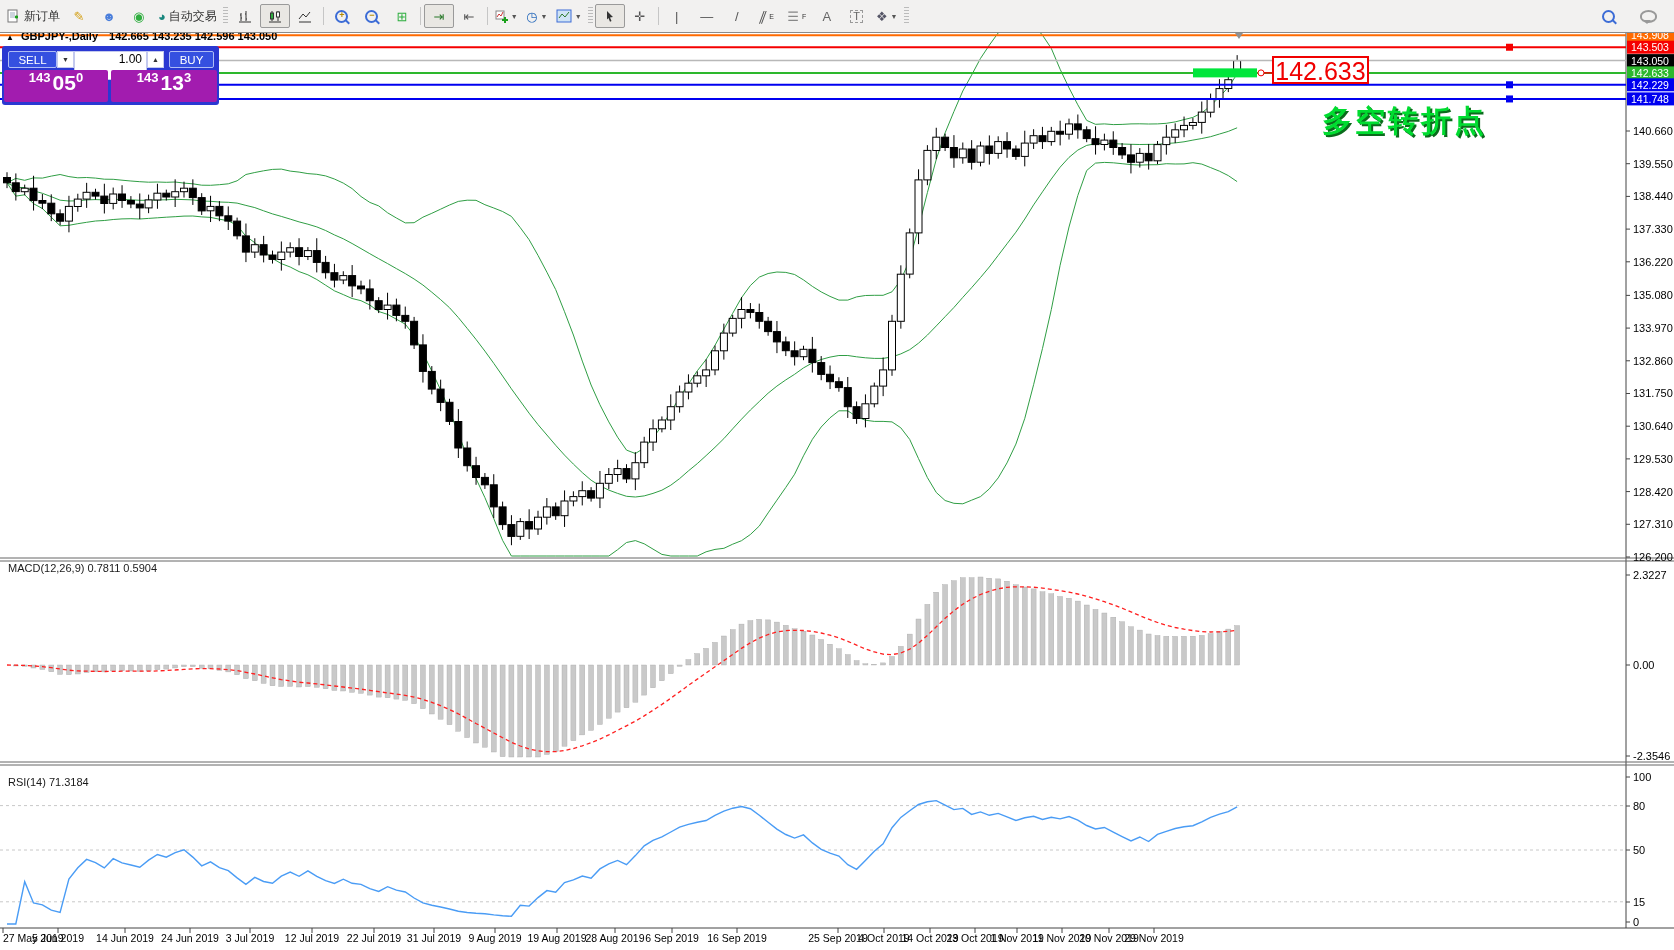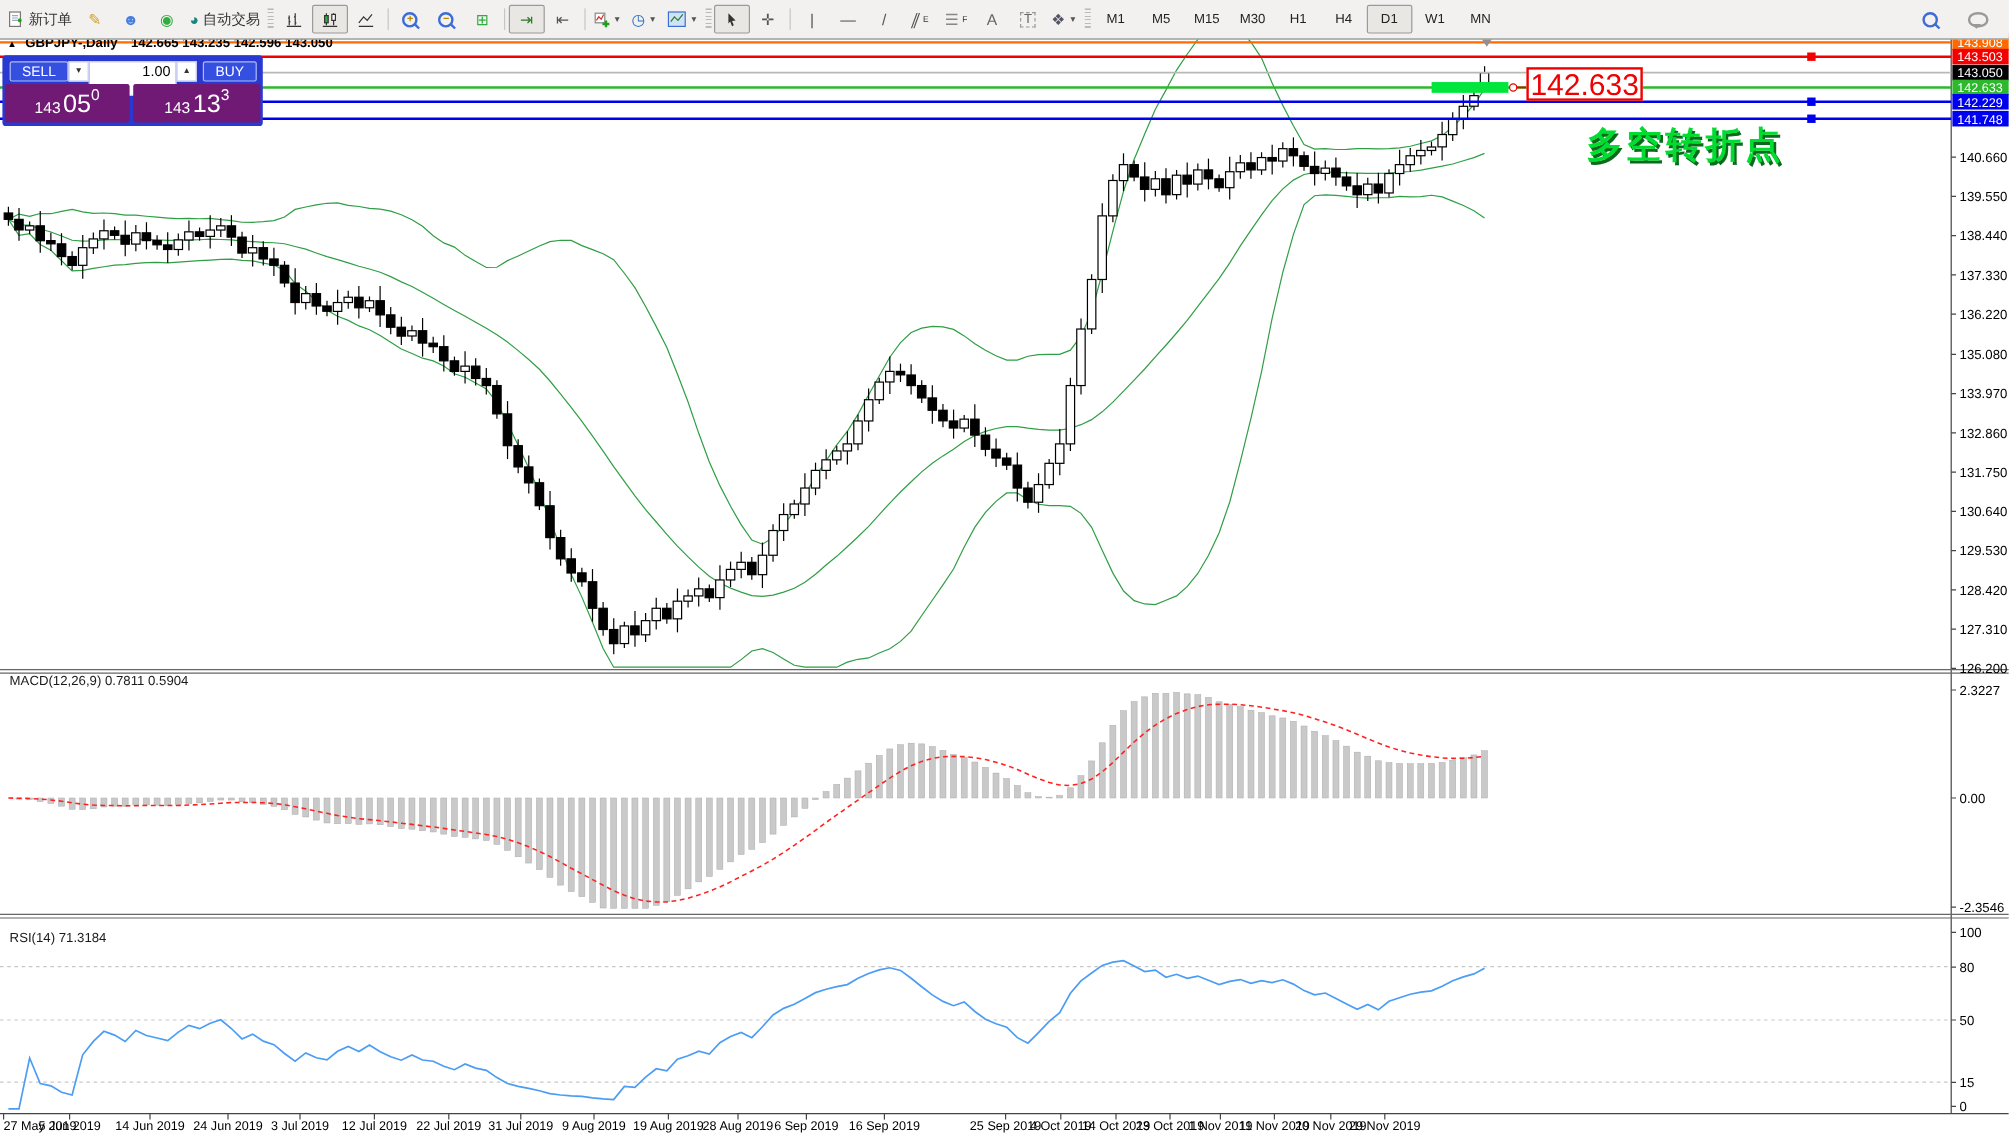--- a/index.html
+++ b/index.html
@@ -34,22 +34,22 @@
   .title-line .tri{font-size:8px;margin-right:4px;}
   .panel{position:absolute;left:2px;top:46px;width:217px;height:59px;background:#2a38d2;
          border-radius:3px;z-index:7;}
   .pbtn{position:absolute;top:5px;height:17px;background:#3550e0;border:1px solid #aebcf5;
         border-radius:2px;color:#fff;font-size:11.5px;display:flex;align-items:center;
         justify-content:center;box-sizing:border-box;}
   .stepbtn{position:absolute;top:5px;width:17px;height:17px;background:#fff;border:1px solid #c3c9ee;
            box-sizing:border-box;font-size:7px;color:#333;display:flex;align-items:center;justify-content:center;}
   .vol{position:absolute;left:72px;top:5px;width:73px;height:29px;background:#fff;border:1px solid #c3c9ee;
        box-sizing:border-box;font-size:12px;text-align:right;padding-right:4px;line-height:15px;color:#000;}
-  .bigpx{position:absolute;top:24px;height:32px;background:#701a75;border-radius:2px;color:#fff;
-         display:flex;align-items:flex-end;justify-content:center;padding-bottom:2px;box-sizing:border-box;}
+  .bigpx{position:absolute;top:24px;height:32px;background:#a21caf;border-radius:2px;color:#fff;
+         display:flex;align-items:flex-start;justify-content:center;padding-bottom:2px;box-sizing:border-box;font-weight:bold;}
   .bigpx .b3{font-size:13px;margin-right:2px;margin-bottom:3px;}
   .bigpx .bm{font-size:21px;line-height:26px;}
   .bigpx .bs{font-size:13px;margin-bottom:14px;}
   .ind-label{position:absolute;font-size:11px;z-index:6;color:#1a1a1a;}
   .callout{position:absolute;left:1272px;top:56px;width:97px;height:28px;background:#fff;
            border:2px solid #f00000;color:#f00000;font-size:25px;text-align:center;line-height:27px;
            z-index:6;box-sizing:border-box;}
   .cn-note{position:absolute;left:1322px;top:101px;font-size:30px;font-weight:bold;color:#00dc30;
            letter-spacing:3px;text-shadow:2px 2px 0 #0b6b1c;z-index:6;}
 </style>
@@ -721,31 +721,20 @@
       <span class="ic" style="color:#666">A</span>
     </div>
   <div class="tbtn">
       <span class="ic" style="color:#666;border:1px dashed #999;padding:0 2px;font-size:11px">T</span>
     </div>
   <div class="tbtn">
       <span class="ic" style="color:#556">❖</span>
       <span class="drop">▼</span>
     </div>
   <div class="grip"></div>
-  <div id="tfbar" style="display:flex">
-      <div class="tbtn tf">M1</div>
-      <div class="tbtn tf">M5</div>
-      <div class="tbtn tf">M15</div>
-      <div class="tbtn tf">M30</div>
-      <div class="tbtn tf">H1</div>
-      <div class="tbtn tf">H4</div>
-      <div class="tbtn tf on">D1</div>
-      <div class="tbtn tf">W1</div>
-      <div class="tbtn tf">MN</div>
-    </div>
   <div style="margin-left:auto;display:flex;align-items:center;gap:10px;padding-right:8px">
     <div class="tbtn">
         <span class="mag" style="border-color:#3c6cd6"></span>
       </div>
     <div class="tbtn">
         <span class="chat"></span>
       </div>
   </div>
 </div>
 

